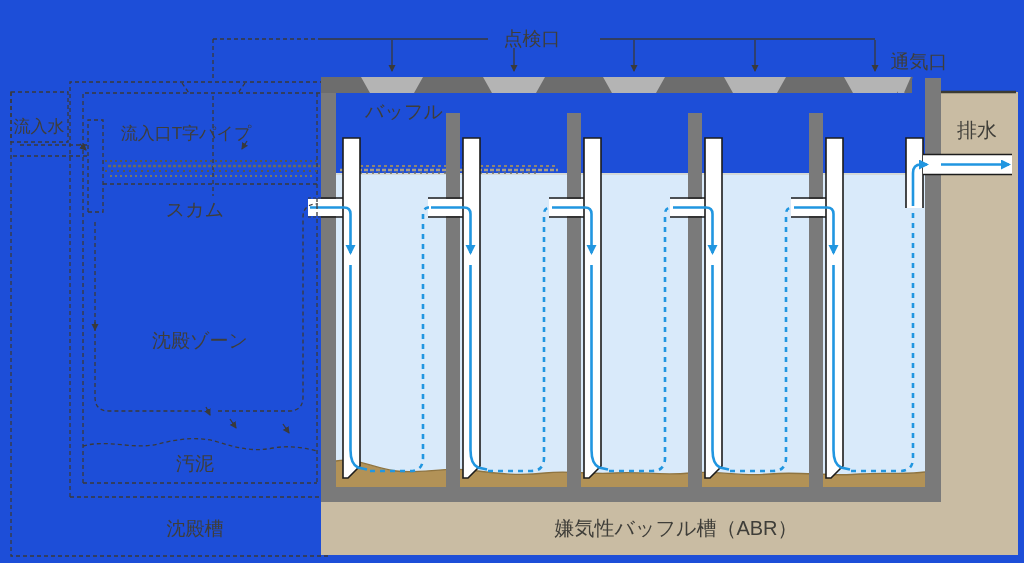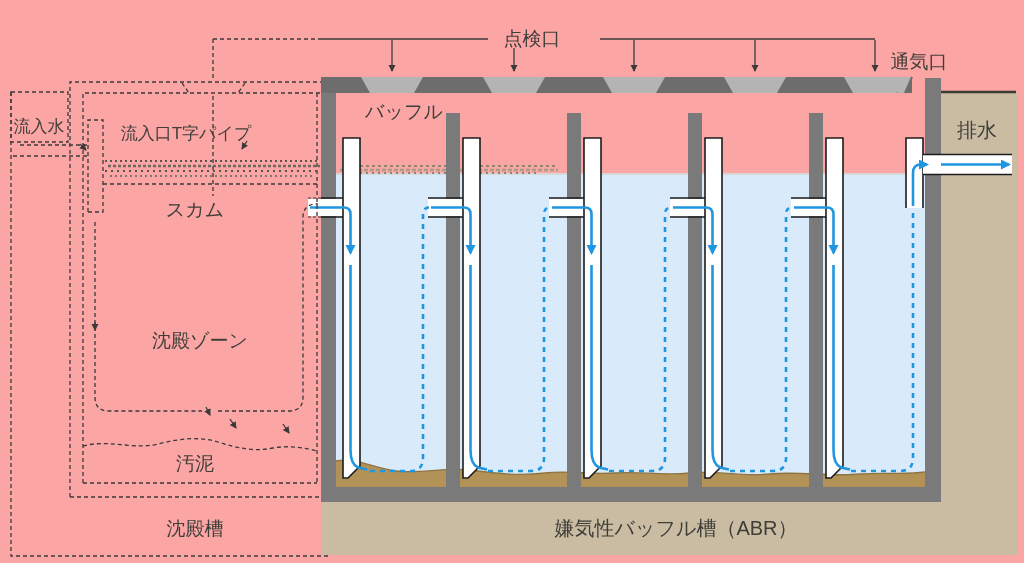--- a/index.html
+++ b/index.html
@@ -1,17 +1,17 @@
 <!DOCTYPE html>
 <html><head>
 <meta charset="utf-8">
 <style>
   html,body{margin:0;padding:0;background:#ffffff;}
   body{font-family:"Liberation Sans","DejaVu Sans",sans-serif;}
-  .stage{position:relative;width:1024px;height:563px;background:#fca5a5;overflow:hidden;}
+  .stage{position:relative;width:1024px;height:563px;background:#1d4ed8;overflow:hidden;}
   svg{display:block;}
   text{fill:#3f3e39;font-family:"Liberation Sans","DejaVu Sans",sans-serif;}
   .lbl{font-size:19px;}
   .lbl-sm{font-size:17px;}
   .lbl-lg{font-size:20px;}
 </style>
 </head>
 <body>
 
 <div class="stage">

